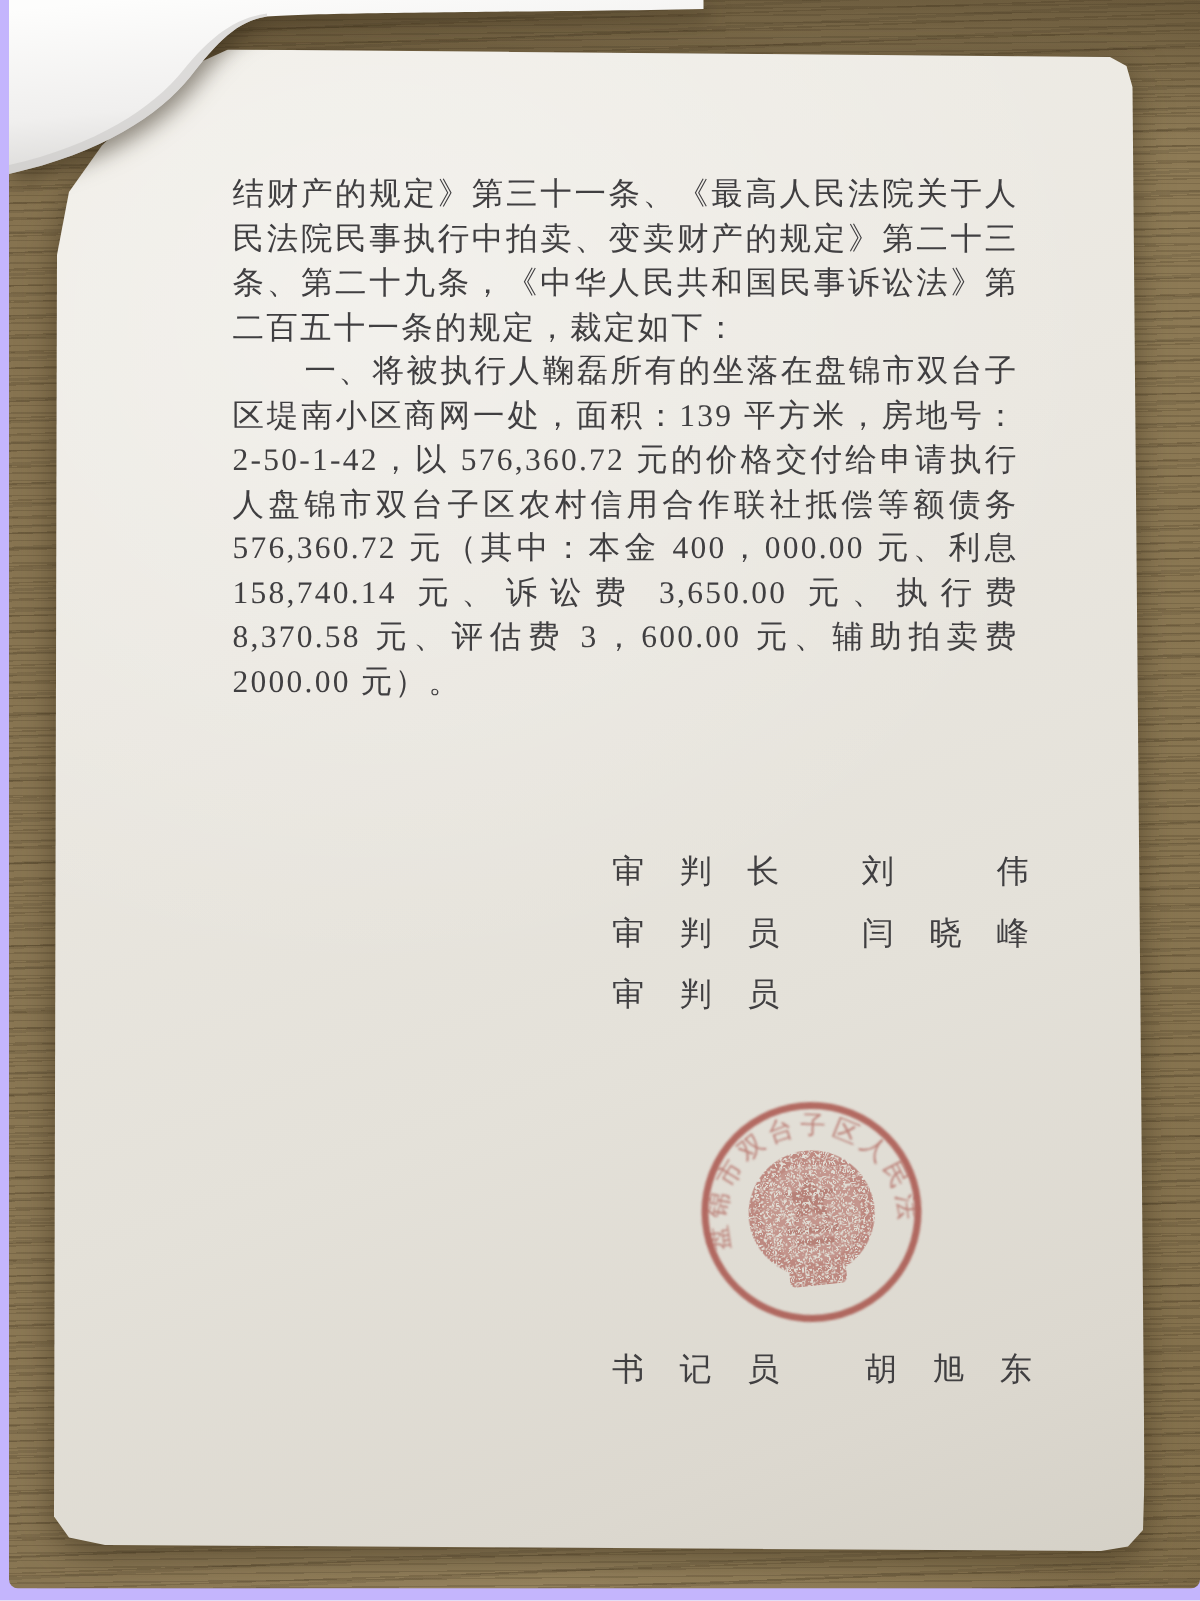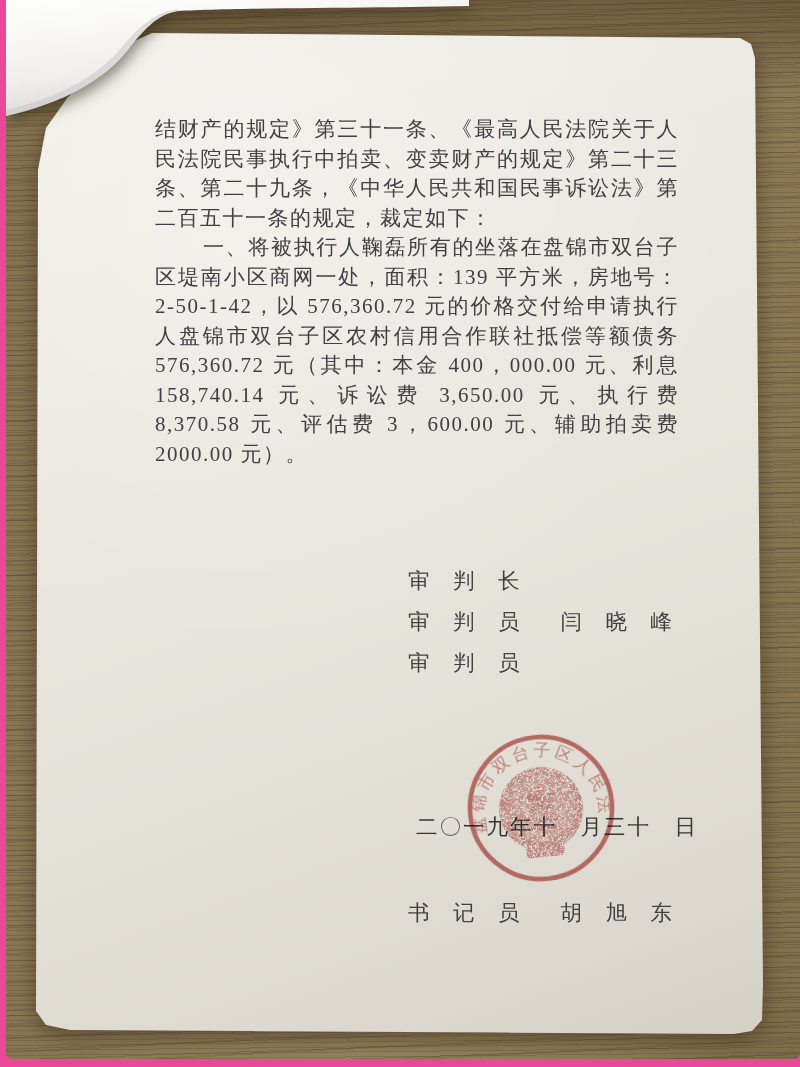--- a/index.html
+++ b/index.html
@@ -1,18 +1,18 @@
 <!DOCTYPE html>
 <html><head>
 <meta charset="utf-8">
 <style>
   * { margin:0; padding:0; box-sizing:border-box; }
   html,body { width:800px; height:1067px; background:#f4f4f2; overflow:hidden;
               font-family:"Liberation Serif","DejaVu Serif",serif; }
-  .stage { position:relative; width:800px; height:1067px; background:#ec4899; }
+  .stage { position:relative; width:800px; height:1067px; background:#c4b5fd; }
 
   
   .photo { position:absolute; left:6px; top:0; right:0; bottom:8px; overflow:hidden;
     background:
       repeating-linear-gradient(178deg, rgba(62,48,26,0) 0 3px, rgba(62,48,26,.22) 3px 4px, rgba(130,110,75,.10) 4px 6px, rgba(62,48,26,0) 6px 11px),
       repeating-linear-gradient(179.4deg, rgba(40,30,14,.16) 0 1px, rgba(0,0,0,0) 1px 5px),
       repeating-linear-gradient(177deg, rgba(25,18,8,.10) 0 2px, rgba(0,0,0,0) 2px 14px),
       linear-gradient(100deg,#85724f 0%, #8f7c58 28%, #97845f 55%, #907d58 78%, #826f4b 100%);
     border-radius:0 0 6px 6px;
   }
@@ -38,28 +38,28 @@
   .ink { color:#403f41; }
   .body-text { position:absolute; left:149px; top:115px; width:524px; z-index:3;
     font-size:21px; line-height:29.5px; letter-spacing:1.5px;
     text-align:justify; text-justify:inter-character; }
   .body-text p { margin:0; }
   .body-text p.indent { text-indent:48px;font-family:Liberation Serif, serif; }
 
   .sig-block { position:absolute; left:402px; top:561px; z-index:3;
     font-size:21.5px; line-height:41px; letter-spacing:1px; white-space:nowrap; }
   .sig-row { display:flex; }
-  .sig-role { margin-right:40px; }
+  .sig-role { margin-right:54px; }
 
   .date-line { position:absolute; left:410px; top:812px; z-index:6;
     font-size:21.5px; letter-spacing:2px; white-space:nowrap; mix-blend-mode:multiply; }
 
   .clerk-line { position:absolute; left:402px; top:898px; z-index:3;
     font-size:21.5px; letter-spacing:1px; white-space:nowrap; display:flex; }
-  .clerk-line .sig-role { margin-right:40px; }
+  .clerk-line .sig-role { margin-right:56px; }
 
   
   .seal { position:absolute; left:452px; top:729px; z-index:5; opacity:.88; mix-blend-mode:multiply; }
 </style>
 </head>
 <body>
 
 <div class="stage">
   <div class="photo">
 
@@ -68,20 +68,21 @@
     </div>
 
     <div class="body-text ink">
       <p>结财产的规定》第三十一条、《最高人民法院关于人民法院民事执行中拍卖、变卖财产的规定》第二十三条、第二十九条，《中华人民共和国民事诉讼法》第二百五十一条的规定，裁定如下：</p>
       <p class="indent">一、将被执行人鞠磊所有的坐落在盘锦市双台子区堤南小区商网一处，面积：139 平方米，房地号：2-50-1-42，以 576,360.72 元的价格交付给申请执行人盘锦市双台子区农村信用合作联社抵偿等额债务 576,360.72 元（其中：本金 400，000.00 元、利息 158,740.14 元、诉讼费 3,650.00 元、执行费 8,370.58 元、评估费 3，600.00 元、辅助拍卖费 2000.00 元）。</p>
     </div>
 
     <div class="sig-block ink">
       <div class="sig-row">
         <span class="sig-role">审　判　长</span>
+        <span class="sig-name">刘　　　伟</span>
       </div>
       <div class="sig-row">
         <span class="sig-role">审　判　员</span>
         <span class="sig-name">闫　晓　峰</span>
       </div>
       <div class="sig-row">
         <span class="sig-role">审　判　员</span>
       </div>
     </div>
 
@@ -108,21 +109,20 @@
           <path d="M83 52 l5 12 13 1 -10 8 4 13 -12-8 -12 8 4-13 -10-8 13-1 z" fill="#b3524c"></path>
           <rect x="66" y="88" width="34" height="5" fill="#b3524c"></rect>
           <rect x="70" y="97" width="26" height="4" fill="#b3524c"></rect>
         </g>
         <text font-size="17" letter-spacing="3.4" fill="#c3655f" opacity=".8" font-family="'Liberation Serif','DejaVu Serif',serif" filter="url(#softblur)">
           <textPath href="#arcpath" startOffset="2">盘锦市双台子区人民法院</textPath>
         </text>
       </g>
     </svg>
 
-    <div class="date-line ink">二〇一九年十　月三十　日</div>
 
     <div class="clerk-line ink">
       <span class="sig-role">书　记　员</span>
       <span class="sig-name">胡　旭　东</span>
     </div>
 
     <svg class="curl" width="470" height="128" viewBox="0 0 470 128">
       <defs>
         <linearGradient id="curlgrad" x1="0.15" y1="0" x2="0.55" y2="1">
           <stop offset="0" stop-color="#fdfdfc"></stop>

